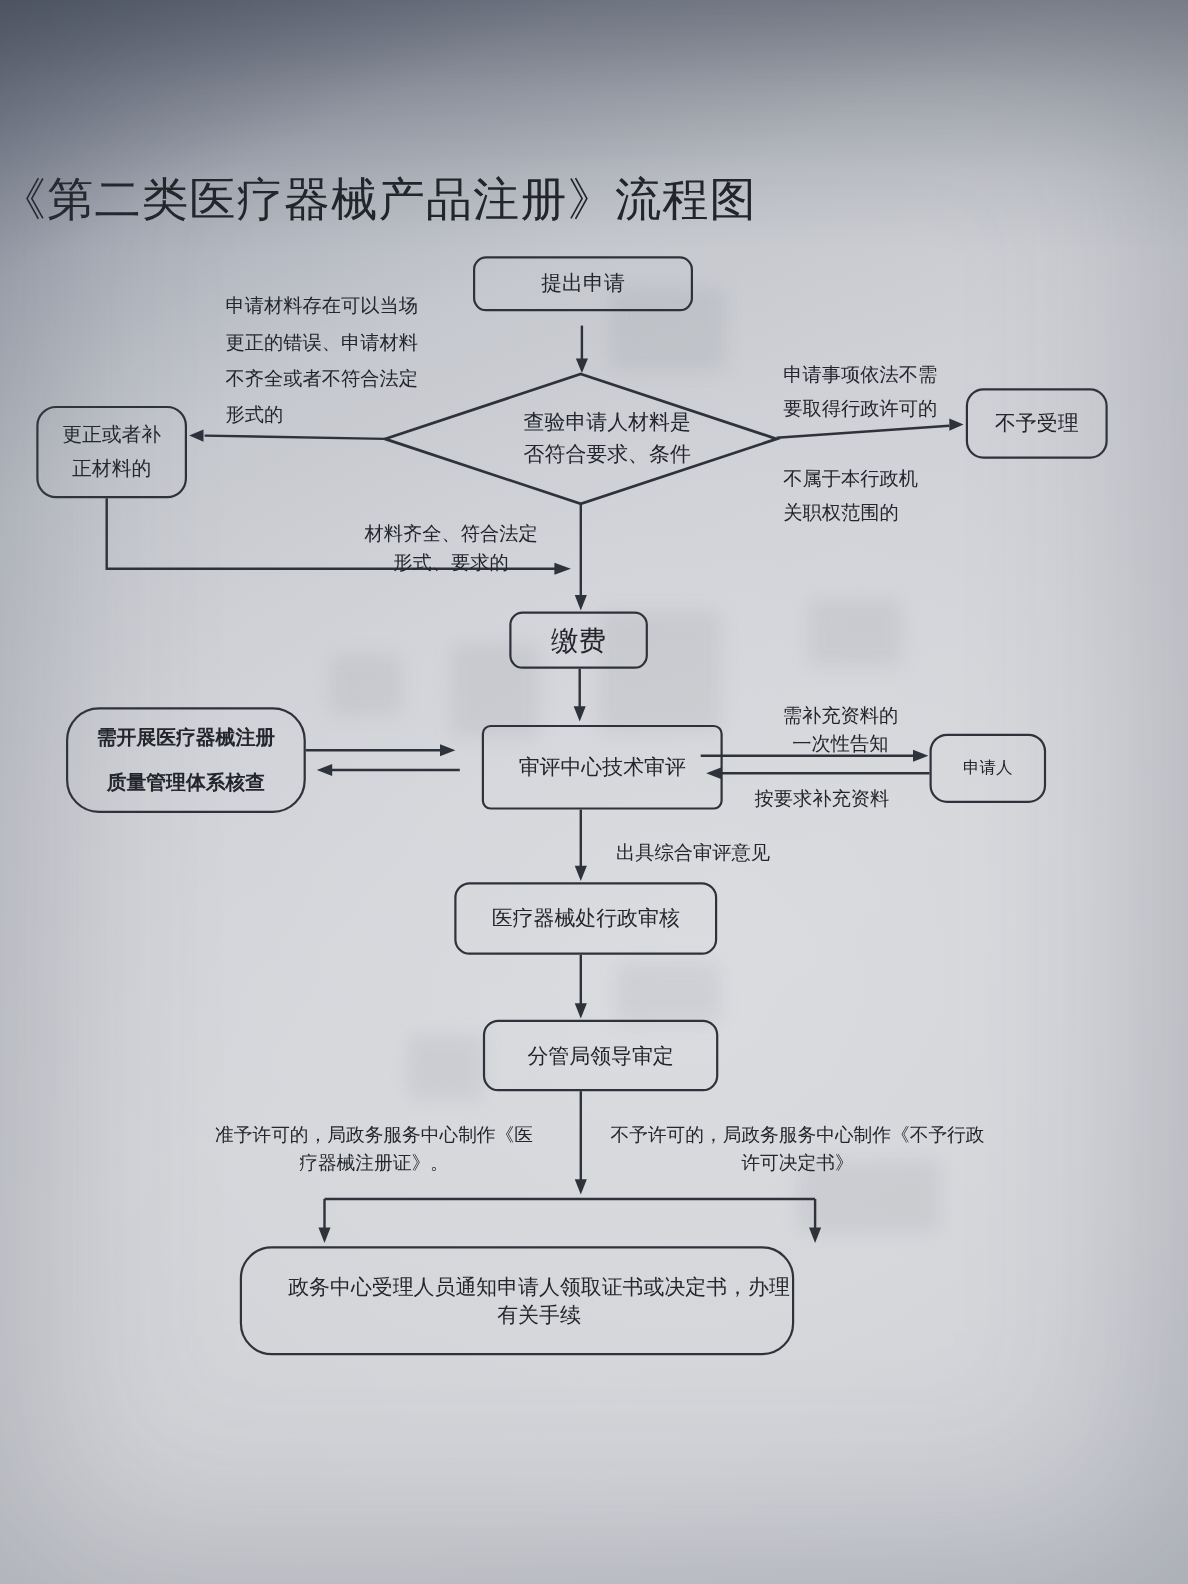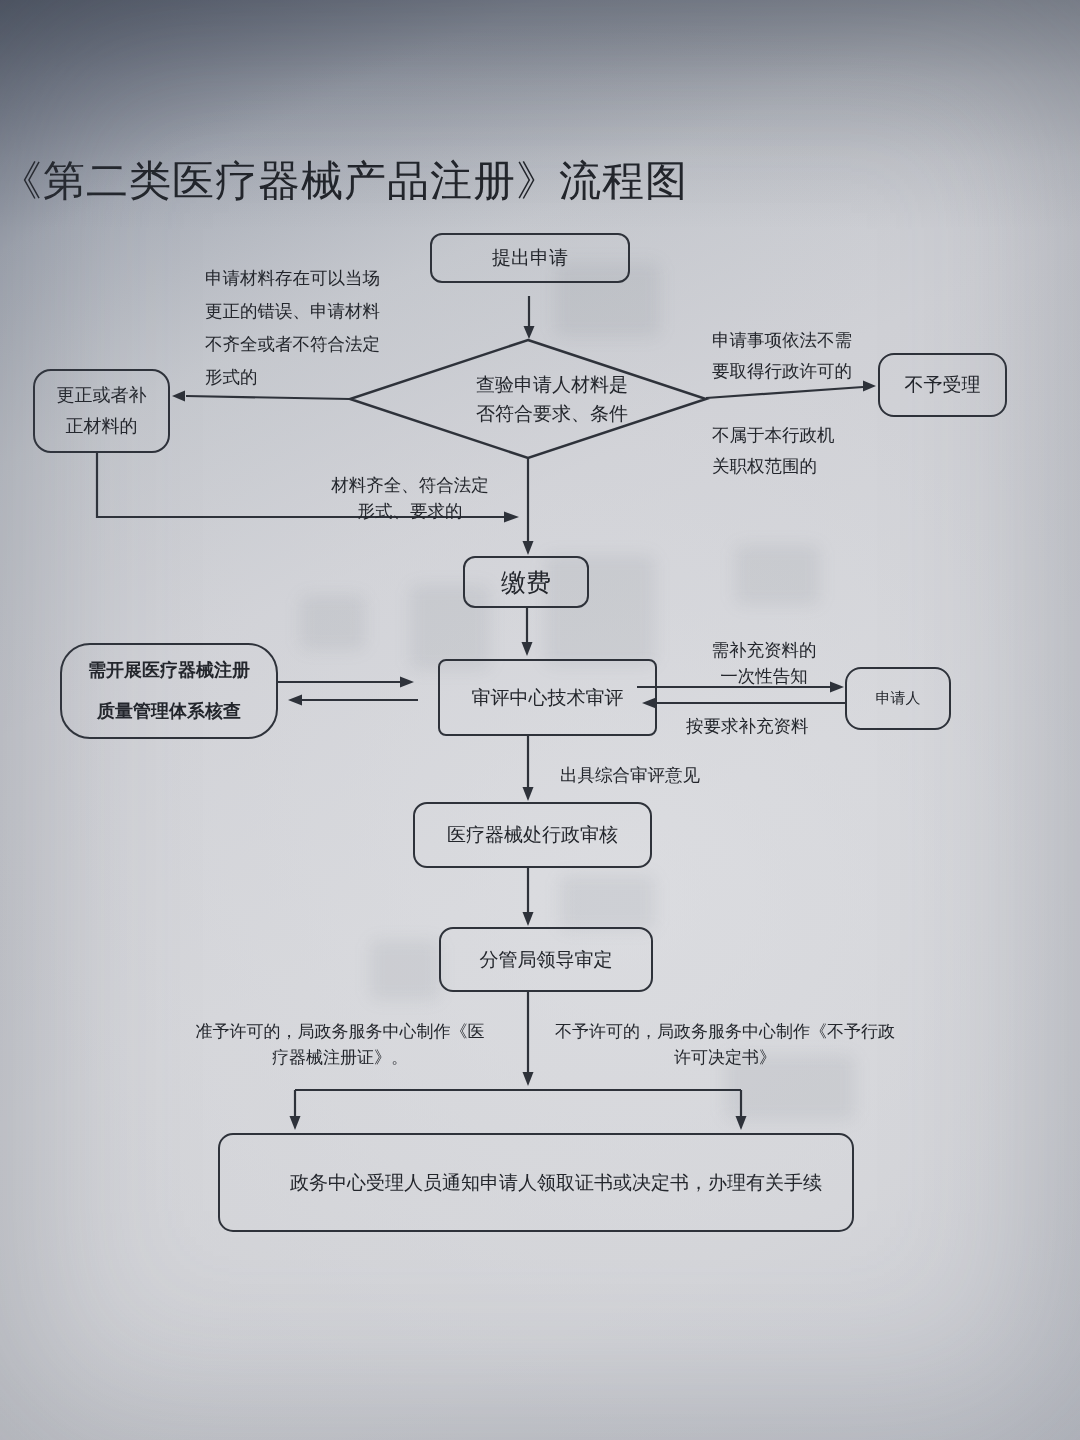--- a/index.html
+++ b/index.html
@@ -33,21 +33,21 @@
   
   .n-start{left:430px;top:233px;width:200px;height:50px;border-radius:12px;font-size:19px;}
   .n-correct{left:33px;top:369px;width:137px;height:84px;border-radius:18px;font-size:18px;line-height:31px;}
   .n-reject{left:878px;top:353px;width:129px;height:64px;border-radius:16px;font-size:19px;}
   .n-pay{left:463px;top:556px;width:126px;height:52px;border-radius:12px;font-size:25px;}
   .n-syscheck{left:60px;top:643px;width:218px;height:96px;border-radius:30px;font-size:18px;line-height:41px;font-weight:bold;}
   .n-tech{left:402px;top:659px;width:219px;height:77px;border-radius:8px;font-size:19px;margin-left:36px;}
   .n-applicant{left:845px;top:667px;width:106px;height:63px;border-radius:16px;font-size:15px;}
   .n-admin{left:413px;top:802px;width:239px;height:66px;border-radius:14px;font-size:19px;}
   .n-leader{left:418px;top:927px;width:214px;height:65px;border-radius:14px;font-size:19px;margin-left:21px;}
-  .n-final{left:218px;top:1133px;width:636px;height:99px;border-radius:15px;font-size:19px;padding-left:40px;}
+  .n-final{left:218px;top:1133px;width:504px;height:99px;border-radius:29px;font-size:19px;padding-left:40px;}
   .n-decision-text{position:absolute;left:462px;top:369px;width:180px;height:60px;
     display:flex;align-items:center;justify-content:center;text-align:center;
     font-size:19px;line-height:29px;white-space:pre-line;}
 
   
   .l-left{left:205px;top:262px;width:198px;font-size:17.5px;line-height:33px;}
   .l-right1{left:712px;top:325px;width:170px;font-size:17.5px;line-height:31px;}
   .l-right2{left:712px;top:420px;width:165px;font-size:17.5px;line-height:31px;}
   .l-pass{left:318px;top:472px;width:184px;font-size:17.5px;line-height:26px;}
   .l-notice{left:690px;top:637px;width:148px;font-size:17.5px;line-height:26px;}

